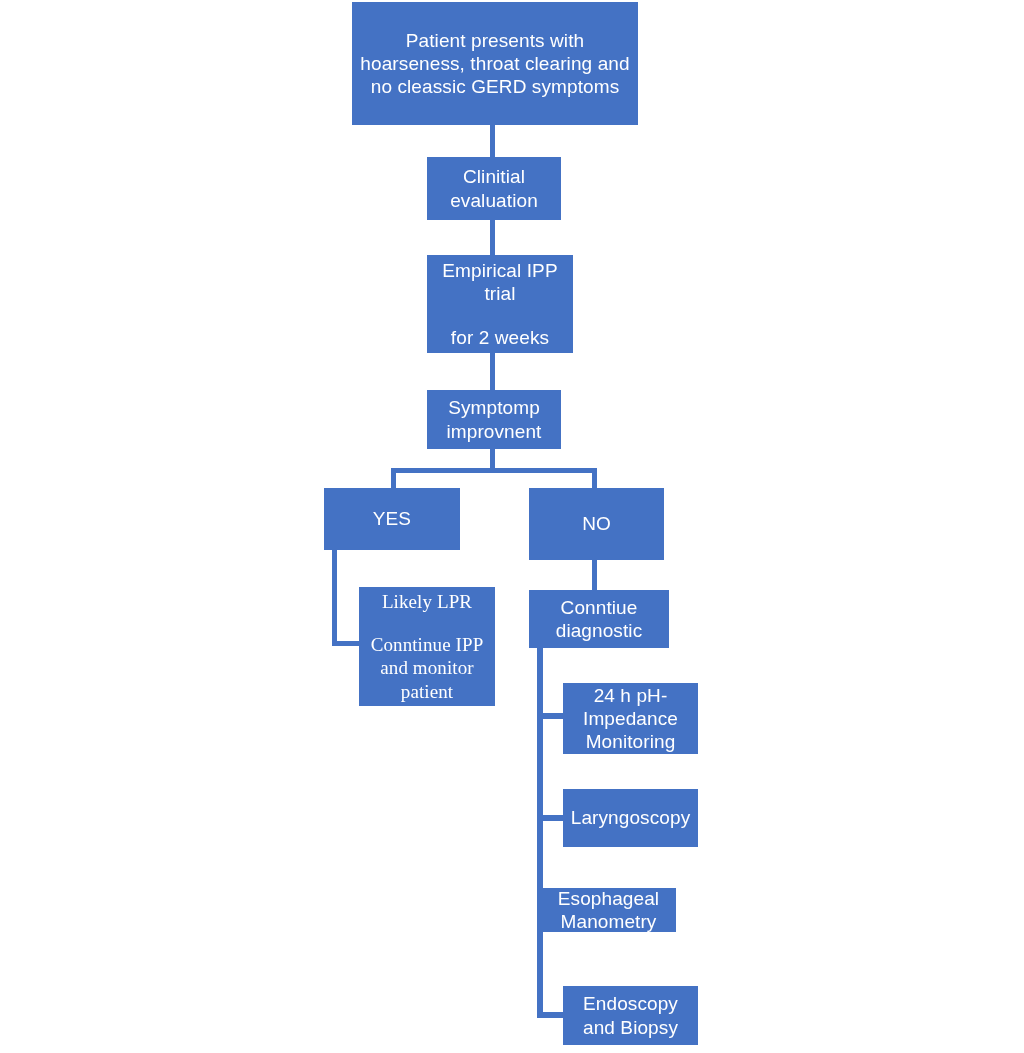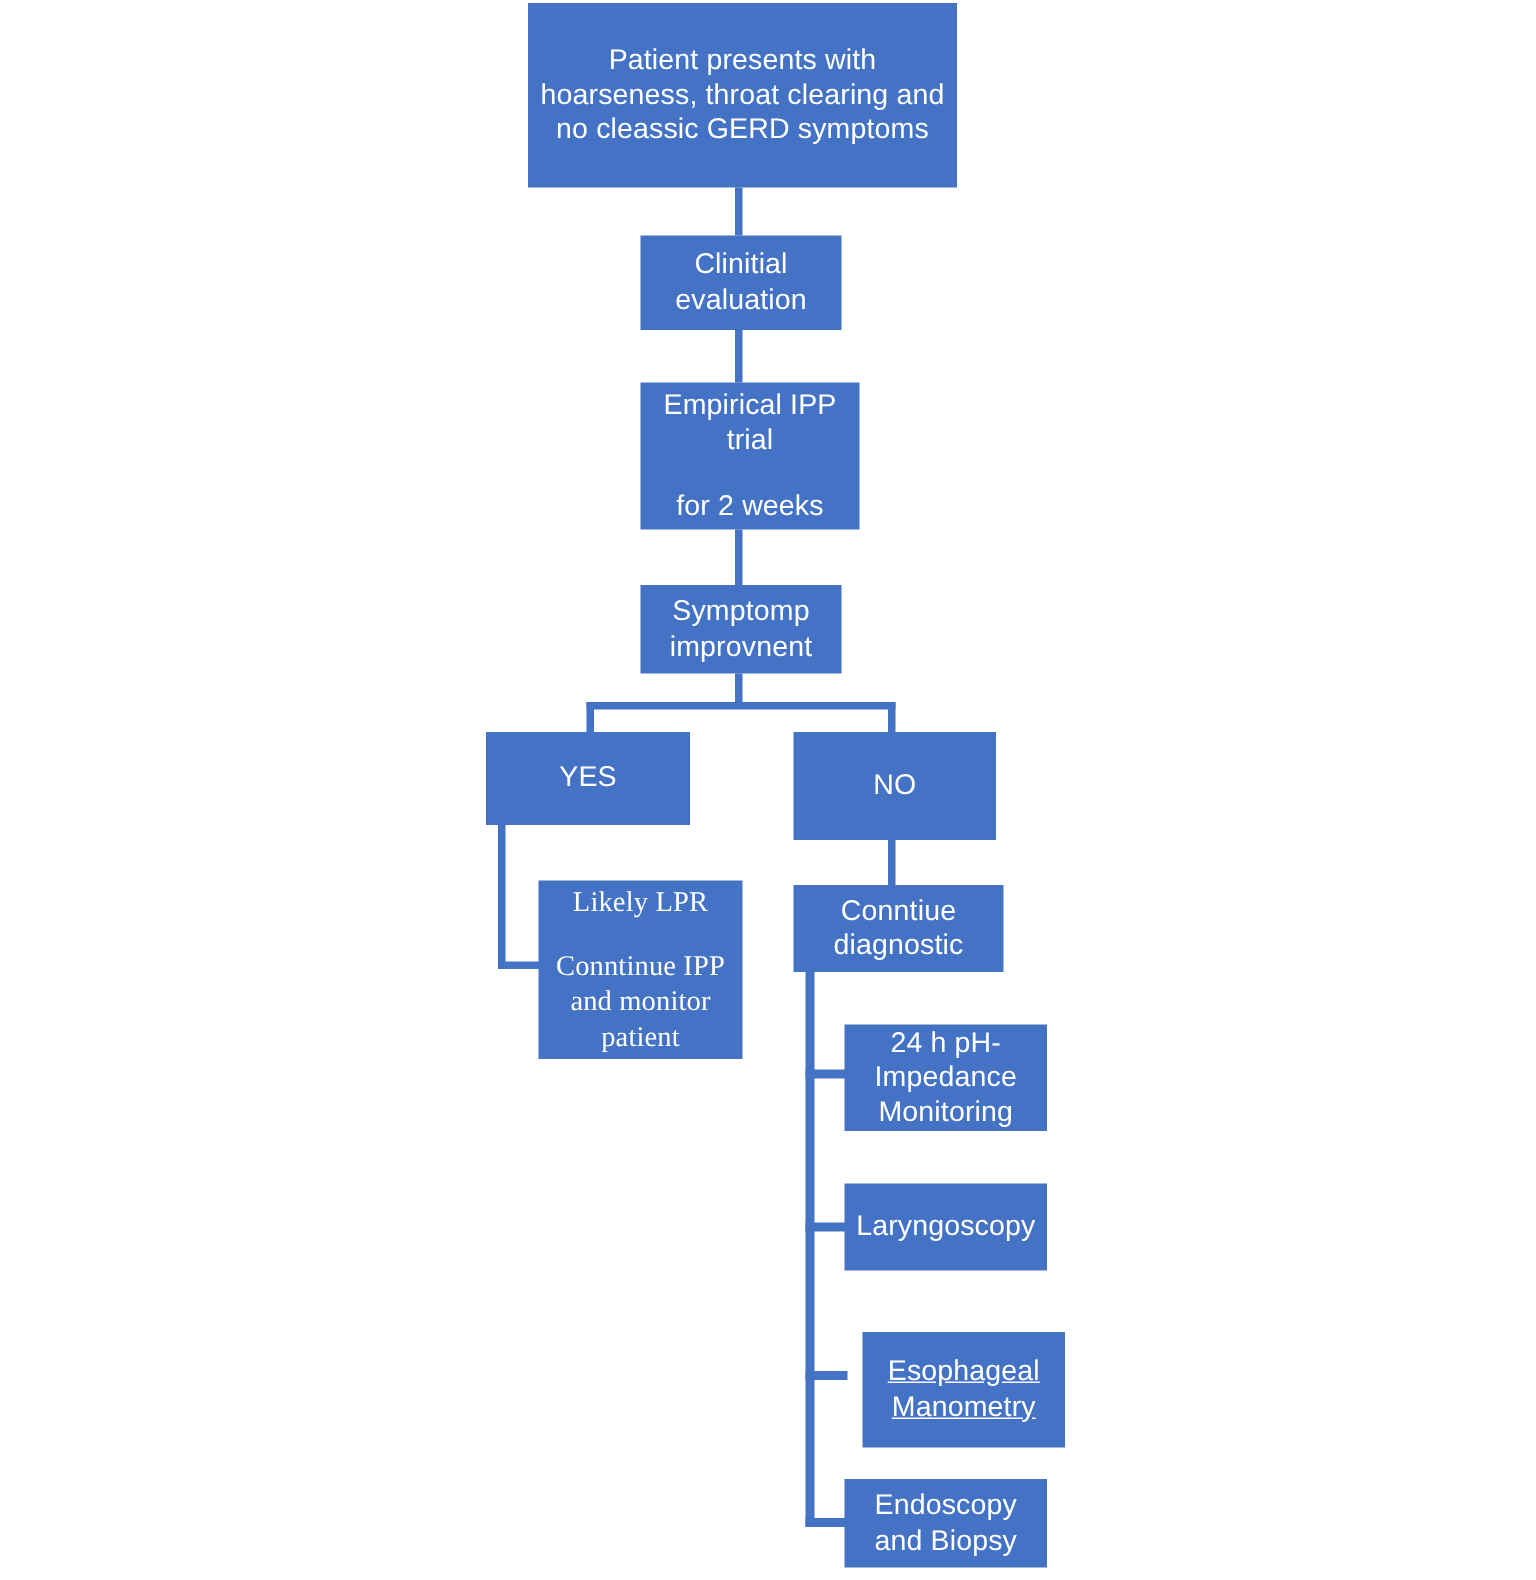--- a/index.html
+++ b/index.html
@@ -48,21 +48,21 @@
   #node-presentation { left: 352px; top: 2px;   width: 286px; height: 123px; }
   #node-evaluation   { left: 427px; top: 157px; width: 134px; height: 63px;  }
   #node-trial        { left: 427px; top: 255px; width: 146px; height: 98px;  }
   #node-improvement  { left: 427px; top: 390px; width: 134px; height: 59px;  }
   #node-yes          { left: 324px; top: 488px; width: 136px; height: 62px;  }
   #node-no           { left: 529px; top: 488px; width: 135px; height: 72px;  }
   #node-likely-lpr   { left: 359px; top: 587px; width: 136px; height: 119px; font-family: Liberation Serif, serif; }
   #node-continue-dx  { left: 529px; top: 590px; width: 140px; height: 58px;  }
   #node-ph-impedance { left: 563px; top: 683px; width: 135px; height: 71px; align-items: center;  }
   #node-laryngoscopy { left: 563px; top: 789px; width: 135px; height: 58px;  }
-  #node-manometry    { left: 575px; top: 888px; width: 135px; height: 77px; text-decoration: underline;  }
+  #node-manometry    { left: 541px; top: 888px; width: 135px; height: 44px;  }
   #node-endoscopy    { left: 563px; top: 986px; width: 135px; height: 59px;  }
 
   
   #conn-presentation-evaluation { left: 490px; top: 125px; width: 5px;  height: 32px; }
   #conn-evaluation-trial        { left: 490px; top: 220px; width: 5px;  height: 35px; }
   #conn-trial-improvement       { left: 490px; top: 353px; width: 5px;  height: 37px; }
   #conn-improvement-split-stem  { left: 490px; top: 449px; width: 5px;  height: 21px; }
   #conn-split-horizontal        { left: 391px; top: 468px; width: 206px; height: 5px; }
   #conn-split-left-drop         { left: 391px; top: 468px; width: 5px;  height: 20px; }
   #conn-split-right-drop        { left: 592px; top: 468px; width: 5px;  height: 20px; }

